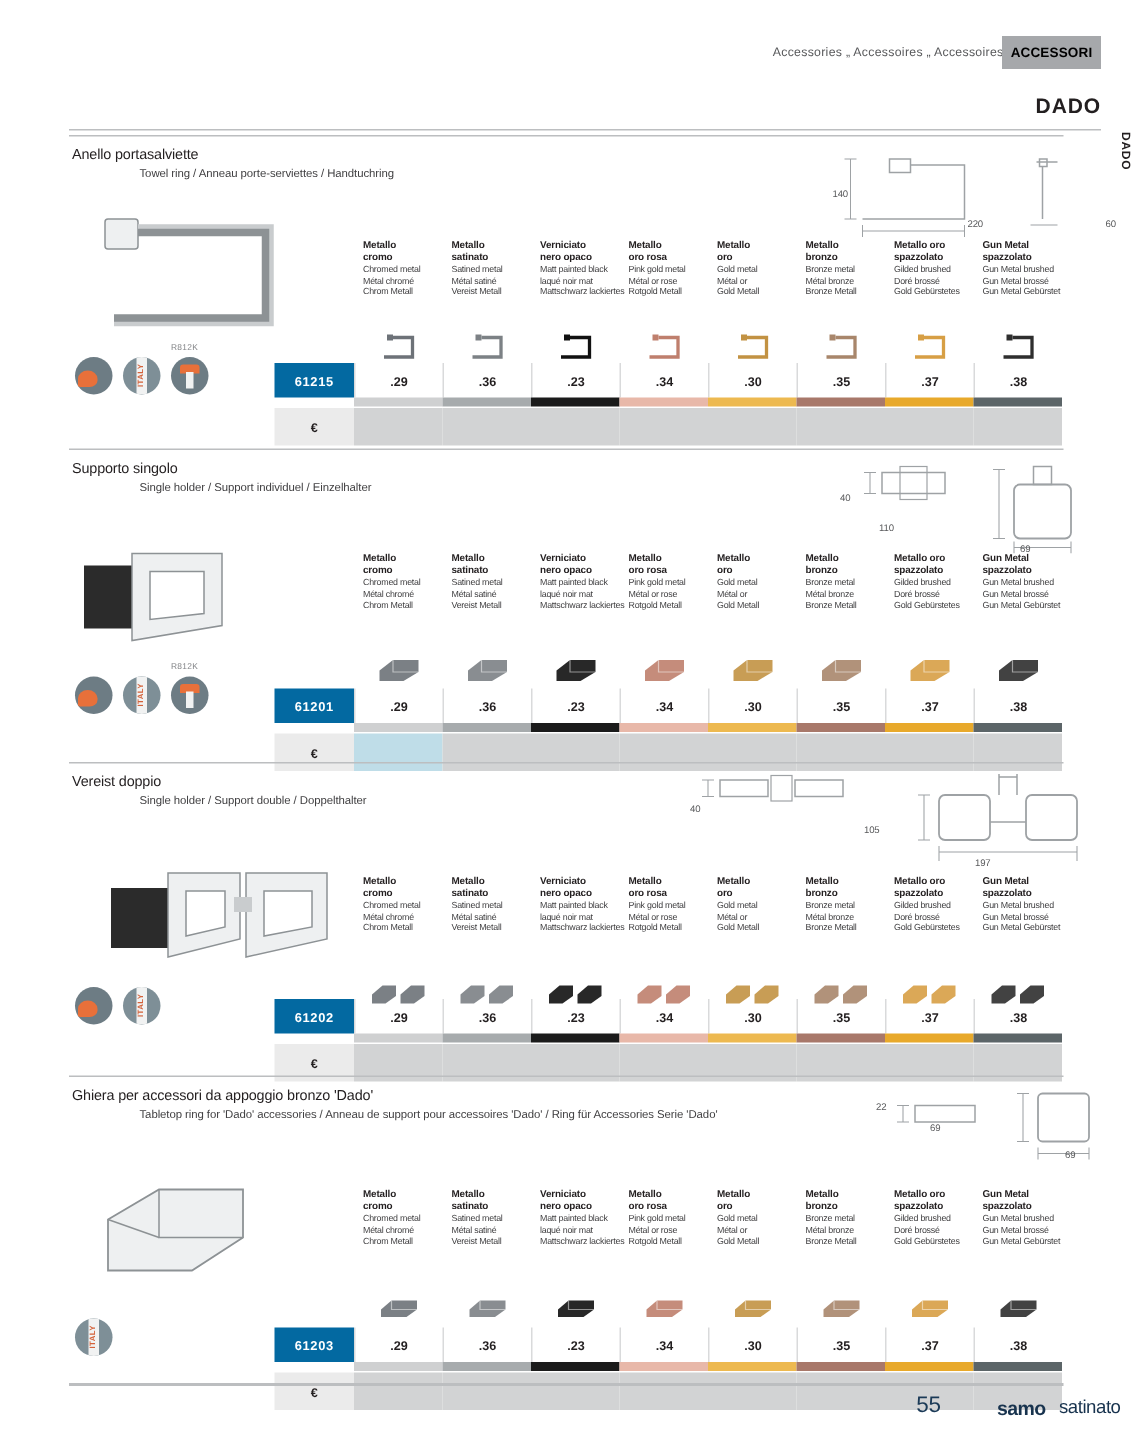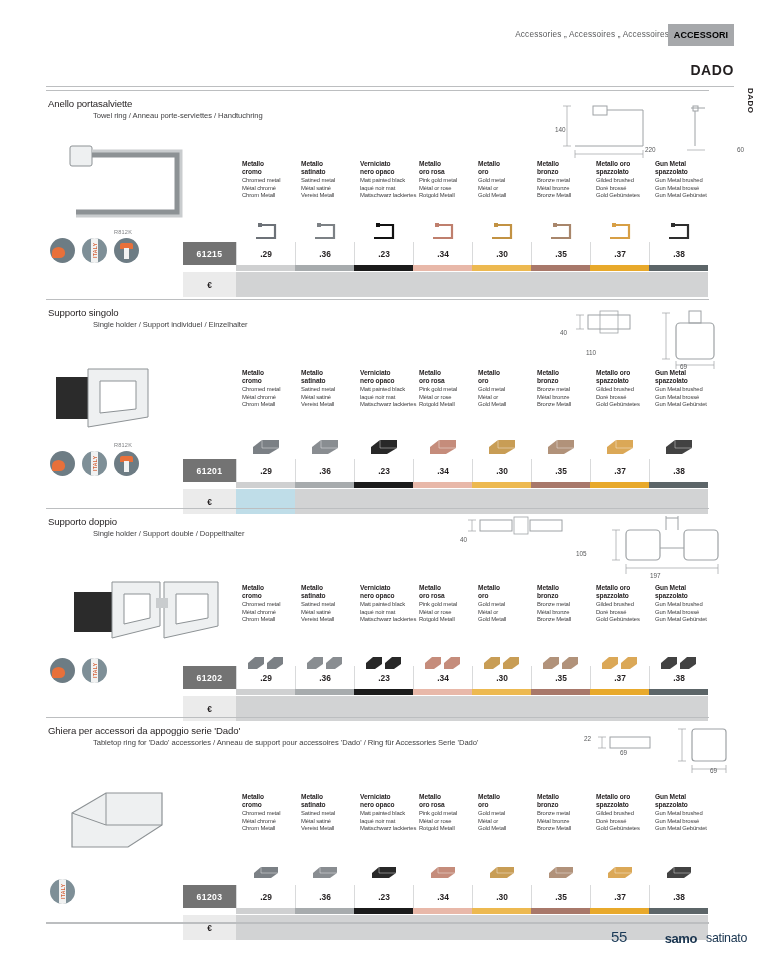--- a/index.html
+++ b/index.html
@@ -105,21 +105,21 @@
   .icon-cell {
     position: absolute; width: 59px; height: 34px;
     display: flex; align-items: flex-end; justify-content: center;
   }
 
   
   .tbl { position: absolute; left: 183px; width: 526px; }
   .tbl-row1 { position: relative; height: 23px; }
   .code-cell {
     position: absolute; left: 0; top: 0; width: 53px; height: 23px;
-    background: #737373; color: #fff;
+    background: #0369a1; color: #fff;
     font-size: 8.6px; font-weight: bold; letter-spacing: .4px;
     display: flex; align-items: center; justify-content: center;
   }
   .sfx-cell {
     position: absolute; top: 0; height: 23px; width: 59px;
     border-left: 1px solid #d9dadb;
     font-size: 8.4px; font-weight: bold;
     display: flex; align-items: center; justify-content: center;
   }
   .bar-row { position: relative; height: 6px; }
@@ -463,21 +463,21 @@
     <rect x="42" y="4" width="18" height="22" fill="none" stroke="#9ea2a5" stroke-width=".8"></rect>
     <path d="M22 8 L22 22 M18 8 L26 8 M18 22 L26 22" stroke="#9ea2a5" stroke-width=".7"></path>
     <rect x="118" y="16" width="38" height="36" rx="4" fill="none" stroke="#9ea2a5" stroke-width="1.2"></rect>
     <rect x="131" y="4" width="12" height="12" fill="none" stroke="#9ea2a5" stroke-width="1"></rect>
     <path d="M108 6 L108 52 M104 6 L112 6 M104 52 L112 52" stroke="#9ea2a5" stroke-width=".7"></path>
     <path d="M118 58 L156 58 M118 54 L118 62 M156 54 L156 62" stroke="#9ea2a5" stroke-width=".7"></path>
   </svg><div class="dim" style="left:2px;top:22px">40</div><div class="dim" style="left:28px;top:42px">110</div><div class="dim" style="left:122px;top:56px">69</div></div>
       </div>
       <div class="section" style="top: 508px;">
         <div class="sec-rule"></div>
-    <div class="sec-title">Supporto doppio</div>
+    <div class="sec-title">Vereist doppio</div>
     <div class="sec-sub">Single holder / Support double / Doppelthalter</div>
         <div class="photo" style="left:68px;top:60px"><svg width="170" height="85" viewBox="0 0 170 85">
     <path d="M6 24 L44 24 L44 64 L6 64 Z" fill="#2b2b2b"></path>
     <path d="M44 14 L92 14 L92 58 L44 70 Z" fill="#eef0f1" stroke="#8d9295" stroke-width="1"></path>
     <path d="M56 26 L82 26 L82 50 L56 56 Z" fill="#fff" stroke="#8d9295" stroke-width="1"></path>
     <path d="M96 14 L150 14 L150 58 L96 70 Z" fill="#eef0f1" stroke="#8d9295" stroke-width="1"></path>
     <path d="M108 26 L140 26 L140 50 L108 56 Z" fill="#fff" stroke="#8d9295" stroke-width="1"></path>
     <rect x="88" y="30" width="12" height="10" fill="#c9ccce"></rect>
   </svg></div>
         <div class="badges" style="left:50px;top:150px">
@@ -610,21 +610,21 @@
     <path d="M14 6 L14 17 M10 6 L18 6 M10 17 L18 17" stroke="#9ea2a5" stroke-width=".7"></path>
     <rect x="168" y="16" width="34" height="30" rx="4" fill="none" stroke="#9ea2a5" stroke-width="1.2"></rect>
     <rect x="226" y="16" width="34" height="30" rx="4" fill="none" stroke="#9ea2a5" stroke-width="1.2"></rect>
     <path d="M202 34 L226 34 M208 16 L208 2 M220 16 L220 2 M208 4 L220 4" fill="none" stroke="#9ea2a5" stroke-width="1"></path>
     <path d="M158 16 L158 46 M154 16 L162 16 M154 46 L162 46" stroke="#9ea2a5" stroke-width=".7"></path>
     <path d="M168 54 L260 54 M168 50 L168 60 M260 50 L260 60" stroke="#9ea2a5" stroke-width=".7"></path>
   </svg><div class="dim" style="left:2px;top:22px">40</div><div class="dim" style="left:118px;top:36px">105</div><div class="dim" style="left:192px;top:58px">197</div></div>
       </div>
       <div class="section" style="top: 717px;">
         <div class="sec-rule"></div>
-    <div class="sec-title">Ghiera per accessori da appoggio serie 'Dado'</div>
+    <div class="sec-title">Ghiera per accessori da appoggio bronzo 'Dado'</div>
     <div class="sec-sub">Tabletop ring for 'Dado' accessories / Anneau de support pour accessoires 'Dado'  / Ring für Accessories Serie 'Dado'</div>
         <div class="photo" style="left:58px;top:70px"><svg width="120" height="75" viewBox="0 0 120 75">
     <path d="M14 26 L48 6 L104 6 L104 38 L70 60 L14 60 Z" fill="#eef0f1" stroke="#8d9295" stroke-width="1.2"></path>
     <path d="M48 6 L48 38 L104 38" fill="none" stroke="#8d9295" stroke-width="1"></path>
     <path d="M14 26 L48 38" fill="none" stroke="#8d9295" stroke-width="1"></path>
   </svg></div>
         <div class="badges" style="left:50px;top:162px">
           <div class="badge pale">
               <div class="italy-strip"></div>
             <div class="italy-txt">ITALY</div>

